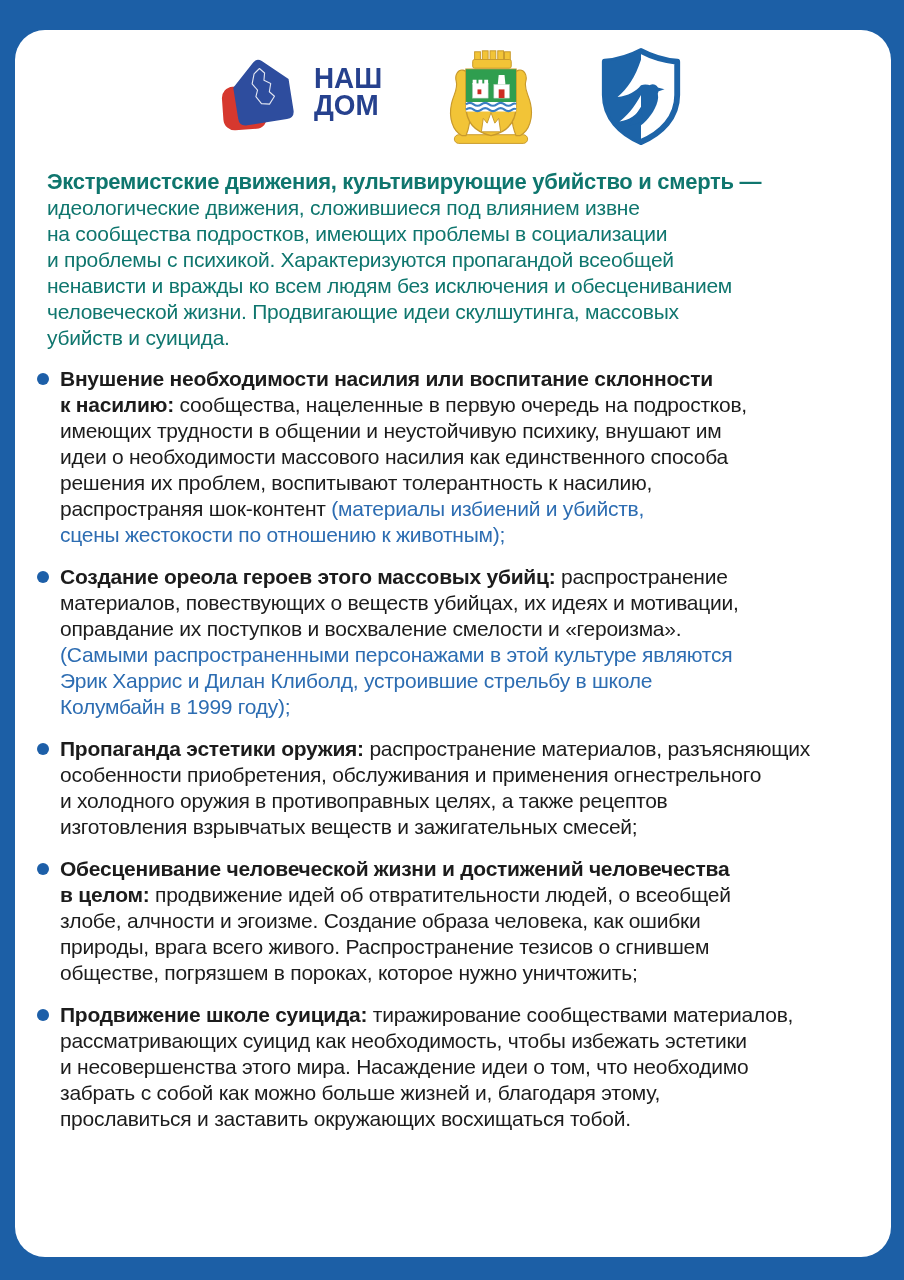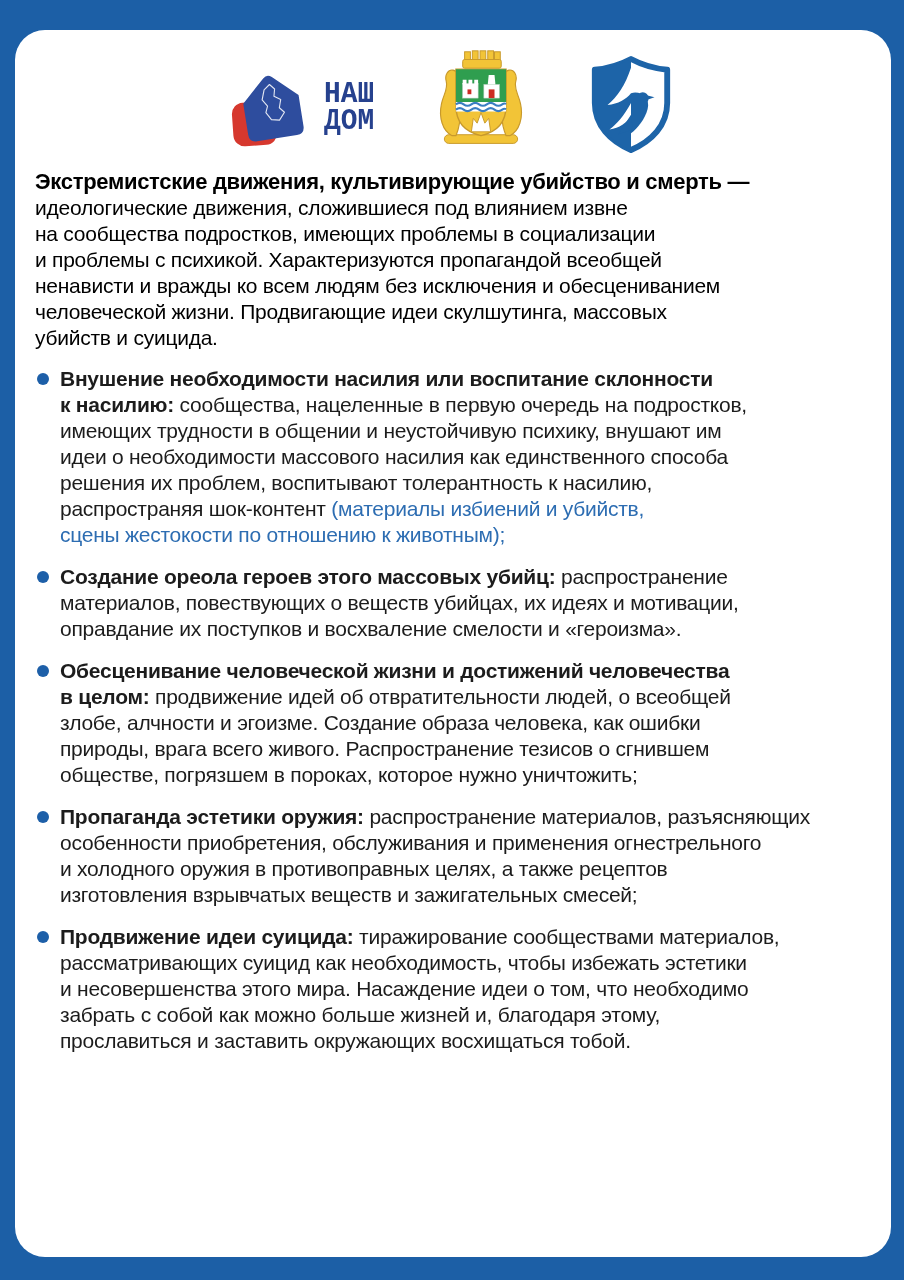--- a/index.html
+++ b/index.html
@@ -7,31 +7,31 @@
     width:904px;height:1280px;position:relative;
     background:#1c5fa6;
     font-family:"Liberation Sans",sans-serif;
     -webkit-font-smoothing:antialiased;
   }
   .card{
     position:absolute;left:15px;top:30px;right:13px;bottom:23px;
     background:#ffffff;border-radius:30px;overflow:hidden;
   }
   .logo-row{
-    display:flex;justify-content:center;align-items:flex-end;
-    gap:46px;margin-top:16px;height:108px;font-family:Liberation Mono, monospace;
+    display:flex;justify-content:center;align-items:flex-start;
+    gap:46px;margin-top:16px;height:108px;
   }
   .nash-dom{display:flex;align-items:center;gap:10px;}
   .nd-text{
     font-weight:700;font-size:29px;line-height:27px;
     color:#26418e;letter-spacing:0px;transform:scaleX(.96);transform-origin:left center;
   }
   .intro{
-    margin:15px 24px 0 20px;
-    font-size:21px;line-height:26px;color:#000000;
+    margin:15px 24px 0 32px;
+    font-size:21px;line-height:26px;color:#0f766e;
     white-space:pre-line;letter-spacing:-0.25px;
   }
   .lead{display:block;font-weight:700;font-size:22px;letter-spacing:-0.3px;}
   .bullets{list-style:none;margin:15px 18px 12px 22px;padding:0;}
   .bullets li{
     position:relative;padding-left:23px;margin-bottom:16px;
     font-size:21px;line-height:26px;color:#1c1c1c;
     white-space:pre-line;letter-spacing:-0.25px;
   }
   .dot{
@@ -134,30 +134,32 @@
     <li><span class="dot"></span><span class="b">Внушение необходимости насилия или воспитание склонности
 к насилию:</span><span> сообщества, нацеленные в первую очередь на подростков,
 имеющих трудности в общении и неустойчивую психику, внушают им
 идеи о необходимости массового насилия как единственного способа
 решения их проблем, воспитывают толерантность к насилию,
 распространяя шок-контент </span><span class="note">(материалы избиений и убийств,
 сцены жестокости по отношению к животным);</span></li>
     <li><span class="dot"></span><span class="b">Создание ореола героев этого массовых убийц:</span><span> распространение
 материалов, повествующих о веществ убийцах, их идеях и мотивации,
 оправдание их поступков и восхваление смелости и «героизма».
-</span></li>
+</span><span class="note">(Самыми распространенными персонажами в этой культуре являются
+Эрик Харрис и Дилан Клиболд, устроившие стрельбу в школе
+Колумбайн в 1999 году);</span></li>
+    <li><span class="dot"></span><span class="b">Пропаганда эстетики оружия:</span><span> распространение материалов, разъясняющих
+особенности приобретения, обслуживания и применения огнестрельного
+и холодного оружия в противоправных целях, а также рецептов
+изготовления взрывчатых веществ и зажигательных смесей;</span></li>
     <li><span class="dot"></span><span class="b">Обесценивание человеческой жизни и достижений человечества
 в целом:</span><span> продвижение идей об отвратительности людей, о всеобщей
 злобе, алчности и эгоизме. Создание образа человека, как ошибки
 природы, врага всего живого. Распространение тезисов о сгнившем
 обществе, погрязшем в пороках, которое нужно уничтожить;</span></li>
-    <li><span class="dot"></span><span class="b">Пропаганда эстетики оружия:</span><span> распространение материалов, разъясняющих
-особенности приобретения, обслуживания и применения огнестрельного
-и холодного оружия в противоправных целях, а также рецептов
-изготовления взрывчатых веществ и зажигательных смесей;</span></li>
-    <li><span class="dot"></span><span class="b">Продвижение идеи суицида:</span><span> тиражирование сообществами материалов,
+    <li><span class="dot"></span><span class="b">Продвижение школе суицида:</span><span> тиражирование сообществами материалов,
 рассматривающих суицид как необходимость, чтобы избежать эстетики
 и несовершенства этого мира. Насаждение идеи о том, что необходимо
 забрать с собой как можно больше жизней и, благодаря этому,
 прославиться и заставить окружающих восхищаться тобой.</span></li>
   </ul>
 
 </div>
 
 </body></html>

